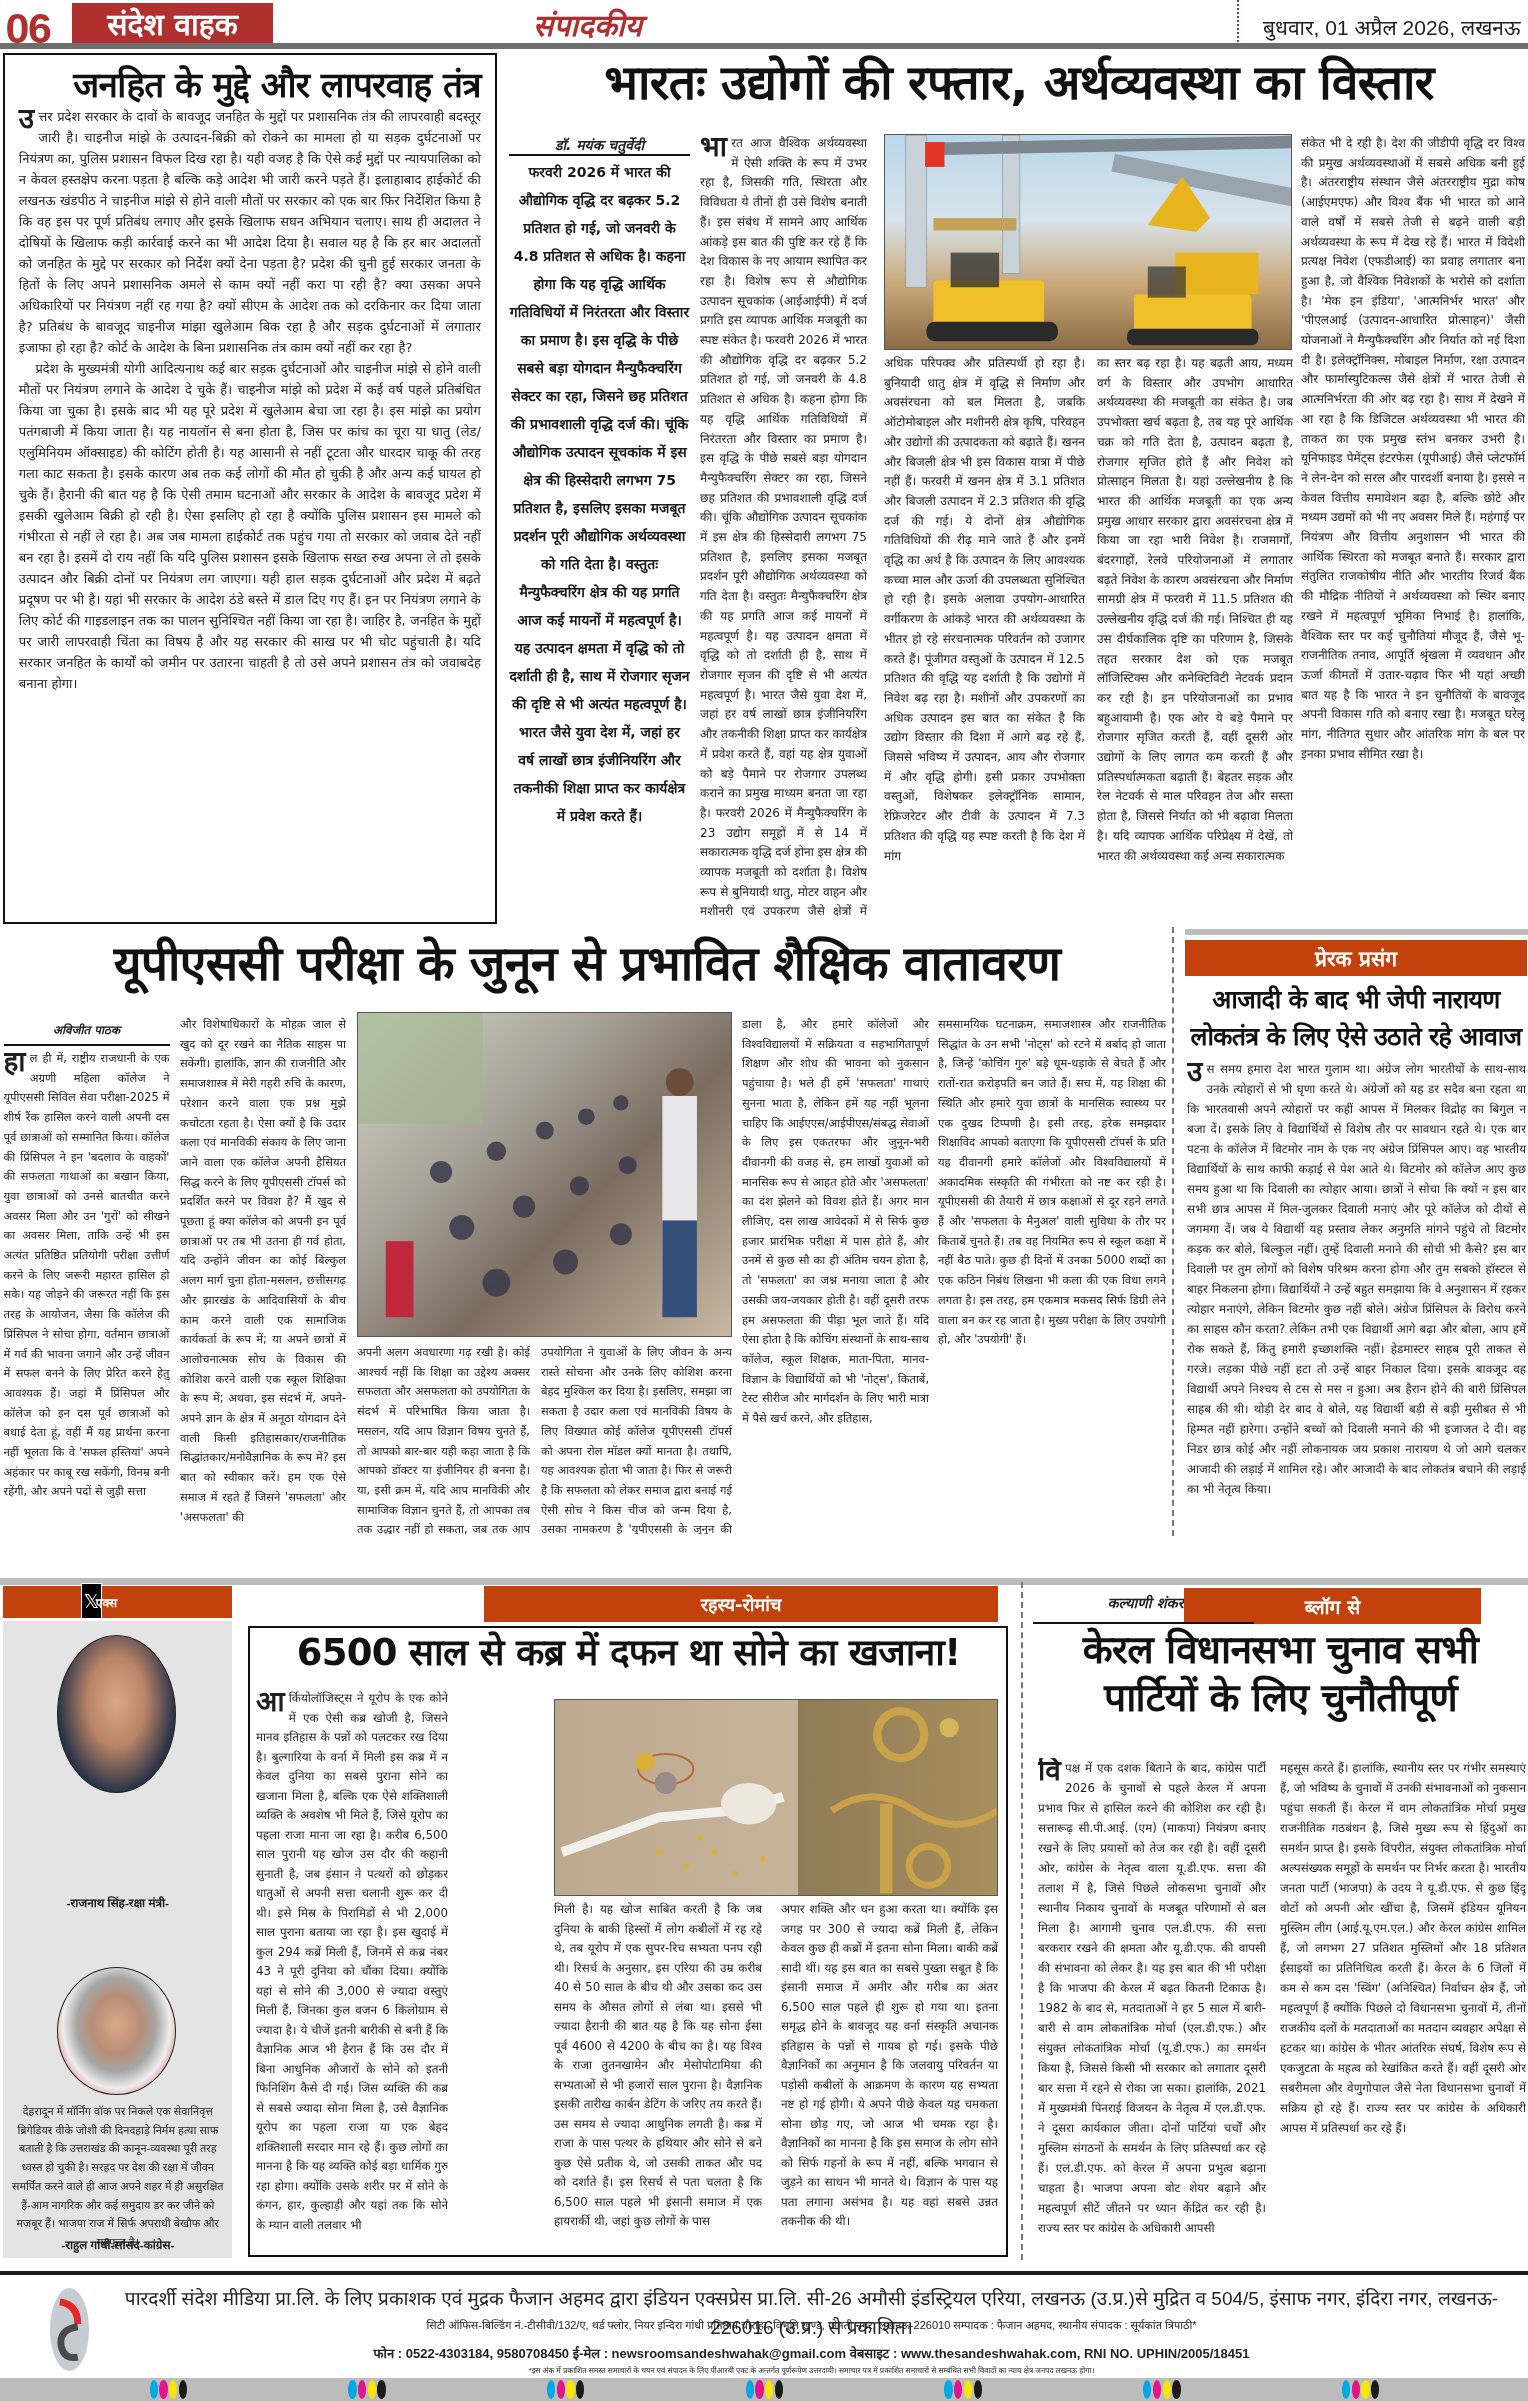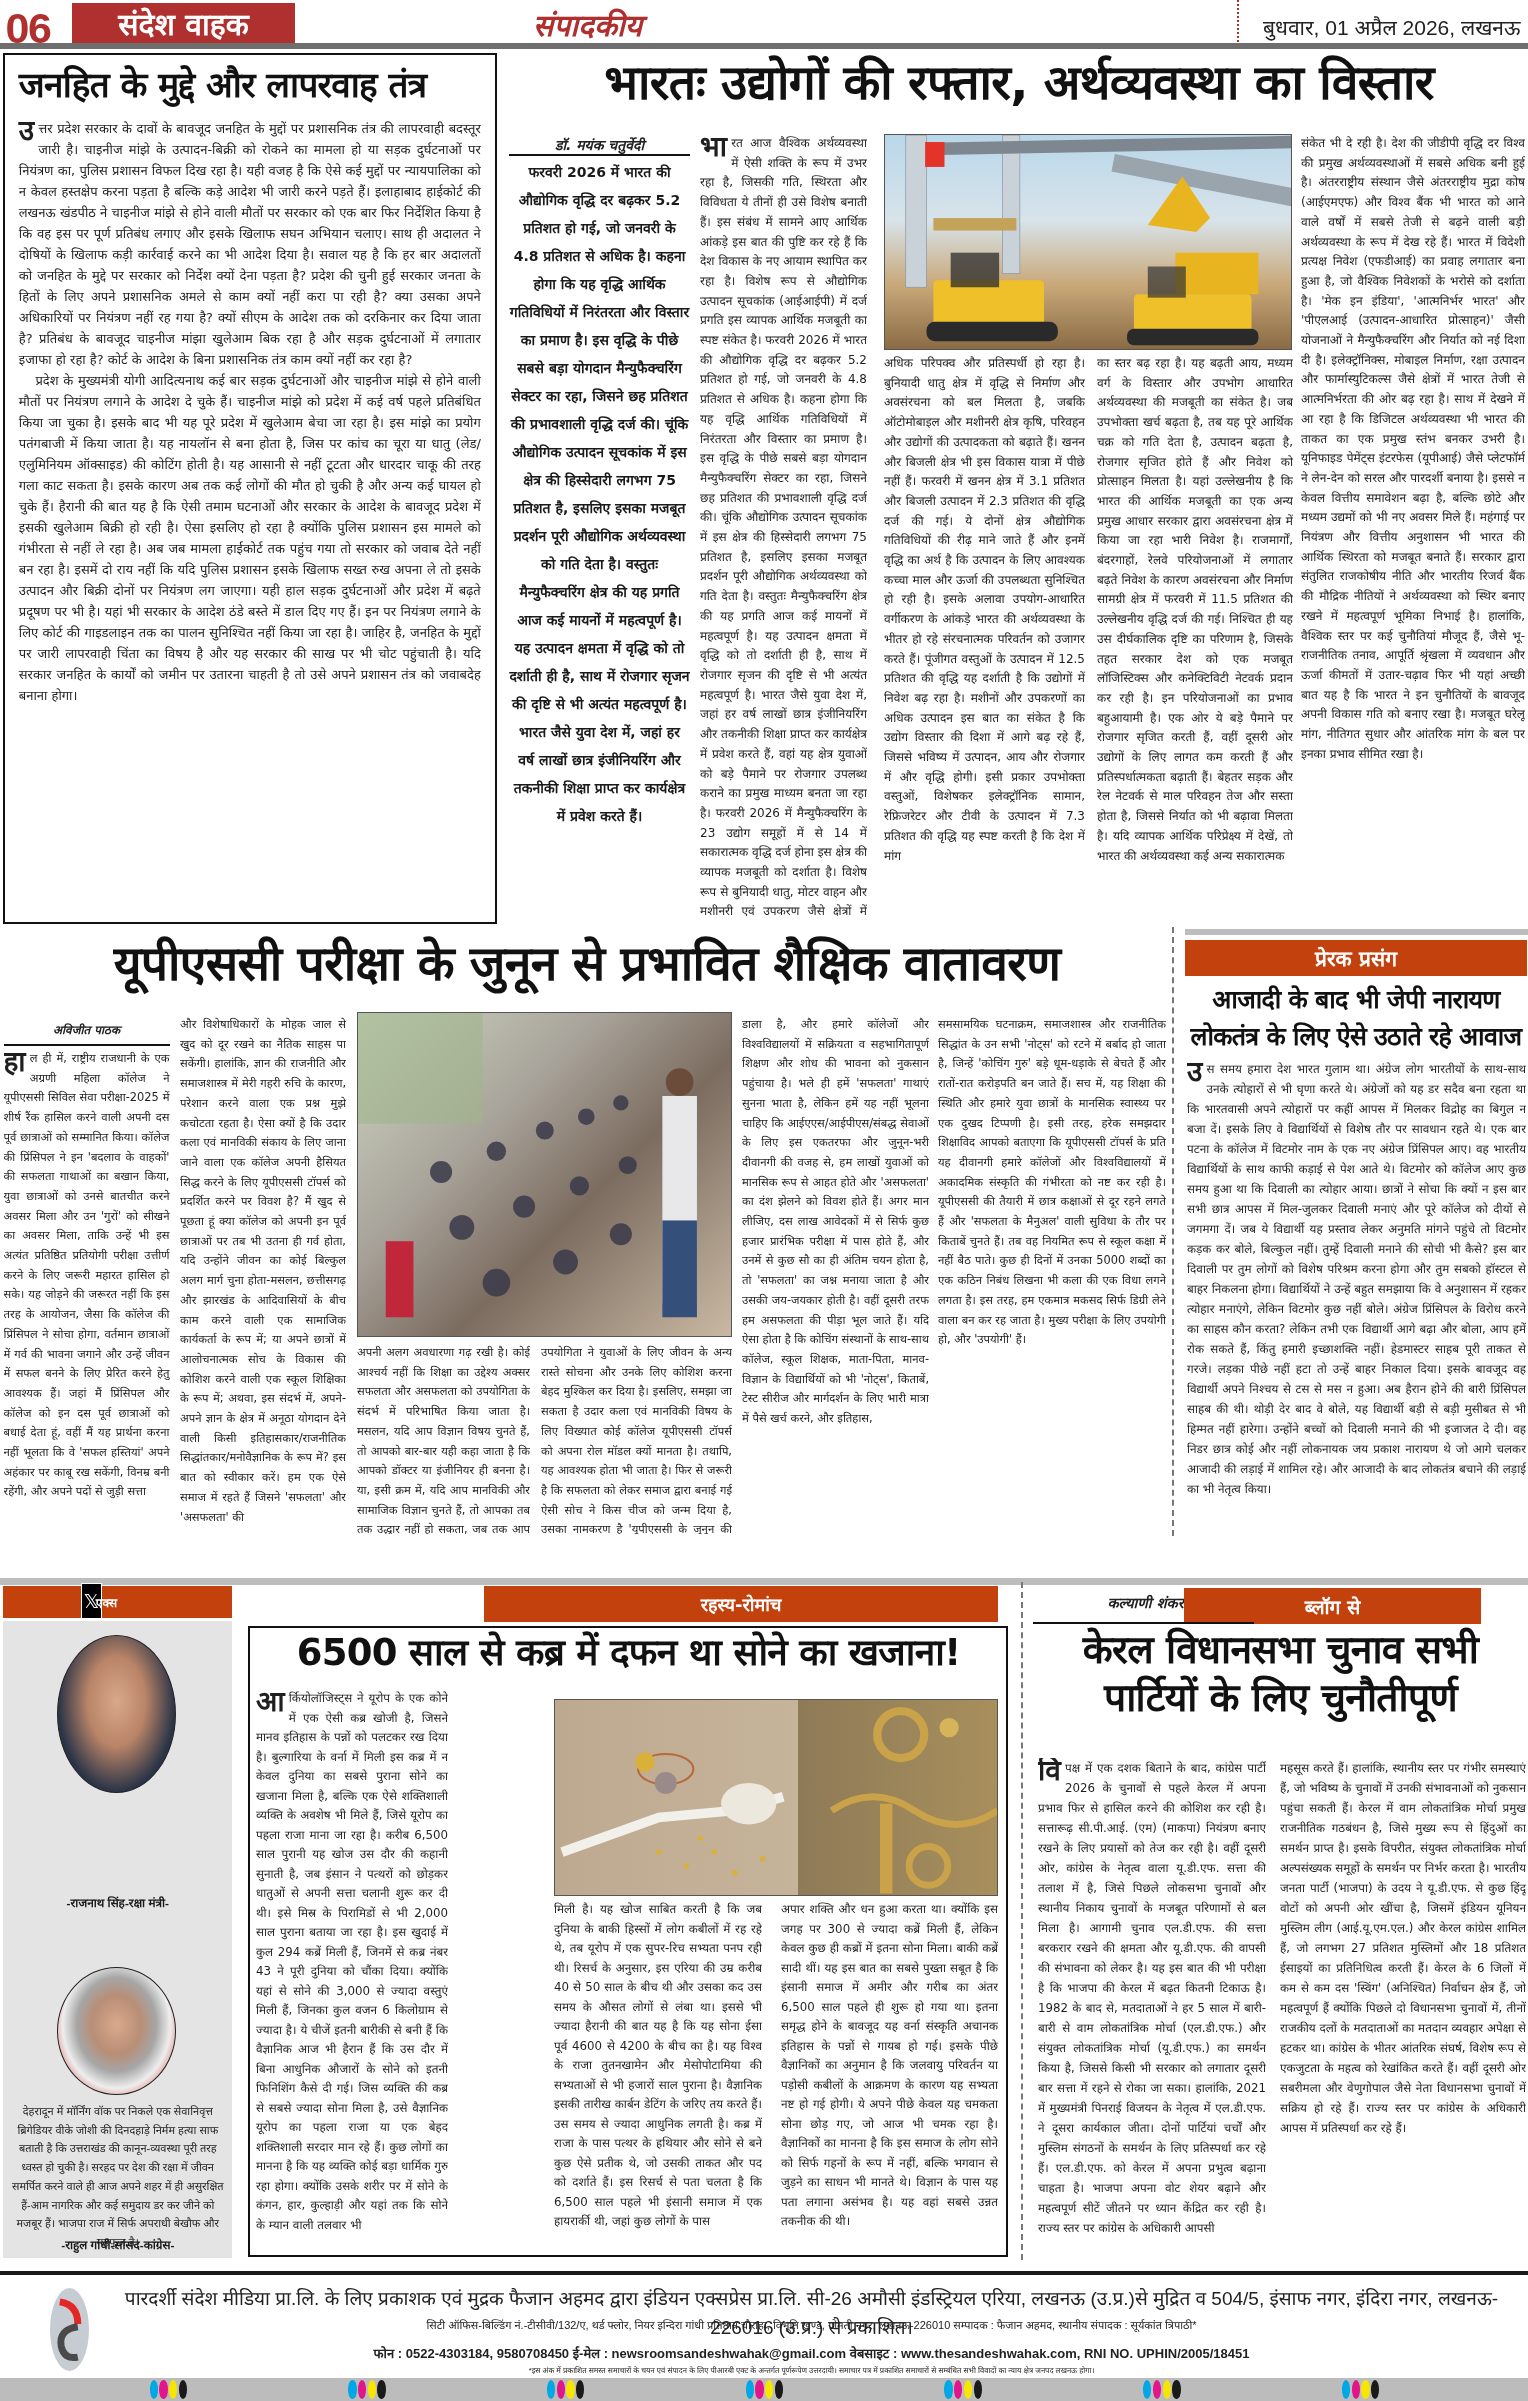--- a/index.html
+++ b/index.html
@@ -1,19 +1,19 @@
 <!DOCTYPE html>
 <html style="font-size:11px"><head>
 <meta charset="utf-8">
 <style>
 *{box-sizing:border-box;margin:0;padding:0}
 body{width:1529px;height:2401px;background:#fff;font-family:"DejaVu Sans",sans-serif;color:#1a1a1a;position:relative;overflow:hidden}
 .abs{position:absolute}
 .hdr-num{left:5.5px;top:4.2px;font:bold 43px "Liberation Sans",sans-serif;color:#b03030;letter-spacing:-1.4px}
-.hdr-brand{left:72px;top:2.8px;width:223px;height:42px;background:#b03030;color:#fff;font:bold 30px "DejaVu Sans",sans-serif;display:flex;align-items:center;justify-content:center}
+.hdr-brand{left:72px;top:2.8px;width:201px;height:42px;background:#b03030;color:#fff;font:bold 30px "DejaVu Sans",sans-serif;display:flex;align-items:center;justify-content:center}
 .hdr-section{left:533px;top:4.2px;font:italic bold 30px "DejaVu Serif",serif;color:#b03030}
 .hdr-sep{left:1237px;top:0;height:42px;border-left:2.8px dotted #b03030}
 .hdr-date{left:1263px;top:12.5px;font:21px "Liberation Sans",sans-serif;color:#222}
 .hdr-rule{left:0;top:43px;width:1529px;height:5.5px;background:#6e6e6e}
 .text{font:12.8px/21.5px "DejaVu Sans",sans-serif;text-align:justify;color:#1f1f1f}
 .text p{text-indent:0}
 .dropcap{font:bold 28px/25px "DejaVu Sans",sans-serif;float:left;margin-right:4.2px}
 .boxed{border:2.8px solid #111}
 .headline{font-family:"DejaVu Sans",sans-serif;font-weight:bold;color:#111;letter-spacing:-0.7px;line-height:1.15}
 .byline{font:italic bold 14px "DejaVu Sans",sans-serif;text-align:center;color:#222}
@@ -33,21 +33,21 @@
 <body>
 
 <div class="abs hdr-num">06</div>
 <div class="abs hdr-brand">संदेश वाहक</div>
 <div class="abs hdr-section">संपादकीय</div>
 <div class="abs hdr-sep"></div>
 <div class="abs hdr-date">बुधवार, 01 अप्रैल 2026, लखनऊ</div>
 <div class="abs hdr-rule"></div>
 
 <div class="abs boxed" style="left:2.8px;top:53px;width:494px;height:871px;padding:9.7px 14px">
-  <div class="headline" style="font-size:35px;text-align:left;margin-bottom:13px">जनहित के मुद्दे और लापरवाह तंत्र</div>
+  <div class="headline" style="font-size:35px;text-align:right;margin-bottom:1px">जनहित के मुद्दे और लापरवाह तंत्र</div>
   <div class="text" style="font-size:13px;line-height:21px">
     <span class="dropcap">उ</span>
     <p>त्तर प्रदेश सरकार के दावों के बावजूद जनहित के मुद्दों पर प्रशासनिक तंत्र की लापरवाही बदस्तूर जारी है। चाइनीज मांझे के उत्पादन-बिक्री को रोकने का मामला हो या सड़क दुर्घटनाओं पर नियंत्रण का, पुलिस प्रशासन विफल दिख रहा है। यही वजह है कि ऐसे कई मुद्दों पर न्यायपालिका को न केवल हस्तक्षेप करना पड़ता है बल्कि कड़े आदेश भी जारी करने पड़ते हैं। इलाहाबाद हाईकोर्ट की लखनऊ खंडपीठ ने चाइनीज मांझे से होने वाली मौतों पर सरकार को एक बार फिर निर्देशित किया है कि वह इस पर पूर्ण प्रतिबंध लगाए और इसके खिलाफ सघन अभियान चलाए। साथ ही अदालत ने दोषियों के खिलाफ कड़ी कार्रवाई करने का भी आदेश दिया है। सवाल यह है कि हर बार अदालतों को जनहित के मुद्दे पर सरकार को निर्देश क्यों देना पड़ता है? प्रदेश की चुनी हुई सरकार जनता के हितों के लिए अपने प्रशासनिक अमले से काम क्यों नहीं करा पा रही है? क्या उसका अपने अधिकारियों पर नियंत्रण नहीं रह गया है? क्यों सीएम के आदेश तक को दरकिनार कर दिया जाता है? प्रतिबंध के बावजूद चाइनीज मांझा खुलेआम बिक रहा है और सड़क दुर्घटनाओं में लगातार इजाफा हो रहा है? कोर्ट के आदेश के बिना प्रशासनिक तंत्र काम क्यों नहीं कर रहा है?</p>
     <p style="text-indent:16.6px">प्रदेश के मुख्यमंत्री योगी आदित्यनाथ कई बार सड़क दुर्घटनाओं और चाइनीज मांझे से होने वाली मौतों पर नियंत्रण लगाने के आदेश दे चुके हैं। चाइनीज मांझे को प्रदेश में कई वर्ष पहले प्रतिबंधित किया जा चुका है। इसके बाद भी यह पूरे प्रदेश में खुलेआम बेचा जा रहा है। इस मांझे का प्रयोग पतंगबाजी में किया जाता है। यह नायलॉन से बना होता है, जिस पर कांच का चूरा या धातु (लेड/एलुमिनियम ऑक्साइड) की कोटिंग होती है। यह आसानी से नहीं टूटता और धारदार चाकू की तरह गला काट सकता है। इसके कारण अब तक कई लोगों की मौत हो चुकी है और अन्य कई घायल हो चुके हैं। हैरानी की बात यह है कि ऐसी तमाम घटनाओं और सरकार के आदेश के बावजूद प्रदेश में इसकी खुलेआम बिक्री हो रही है। ऐसा इसलिए हो रहा है क्योंकि पुलिस प्रशासन इस मामले को गंभीरता से नहीं ले रहा है। अब जब मामला हाईकोर्ट तक पहुंच गया तो सरकार को जवाब देते नहीं बन रहा है। इसमें दो राय नहीं कि यदि पुलिस प्रशासन इसके खिलाफ सख्त रुख अपना ले तो इसके उत्पादन और बिक्री दोनों पर नियंत्रण लग जाएगा। यही हाल सड़क दुर्घटनाओं और प्रदेश में बढ़ते प्रदूषण पर भी है। यहां भी सरकार के आदेश ठंडे बस्ते में डाल दिए गए हैं। इन पर नियंत्रण लगाने के लिए कोर्ट की गाइडलाइन तक का पालन सुनिश्चित नहीं किया जा रहा है। जाहिर है, जनहित के मुद्दों पर जारी लापरवाही चिंता का विषय है और यह सरकार की साख पर भी चोट पहुंचाती है। यदि सरकार जनहित के कार्यों को जमीन पर उतारना चाहती है तो उसे अपने प्रशासन तंत्र को जवाबदेह बनाना होगा।</p>
   </div>
 </div>
 
 <div class="abs headline" style="left:512px;top:55px;width:1014px;font-size:48px;text-align:center;white-space:nowrap">भारतः उद्योगों की रफ्तार, अर्थव्यवस्था का विस्तार</div>
 
 <div class="abs byline" style="left:509px;top:135px;width:181px">डॉ. मयंक चतुर्वेदी</div>

